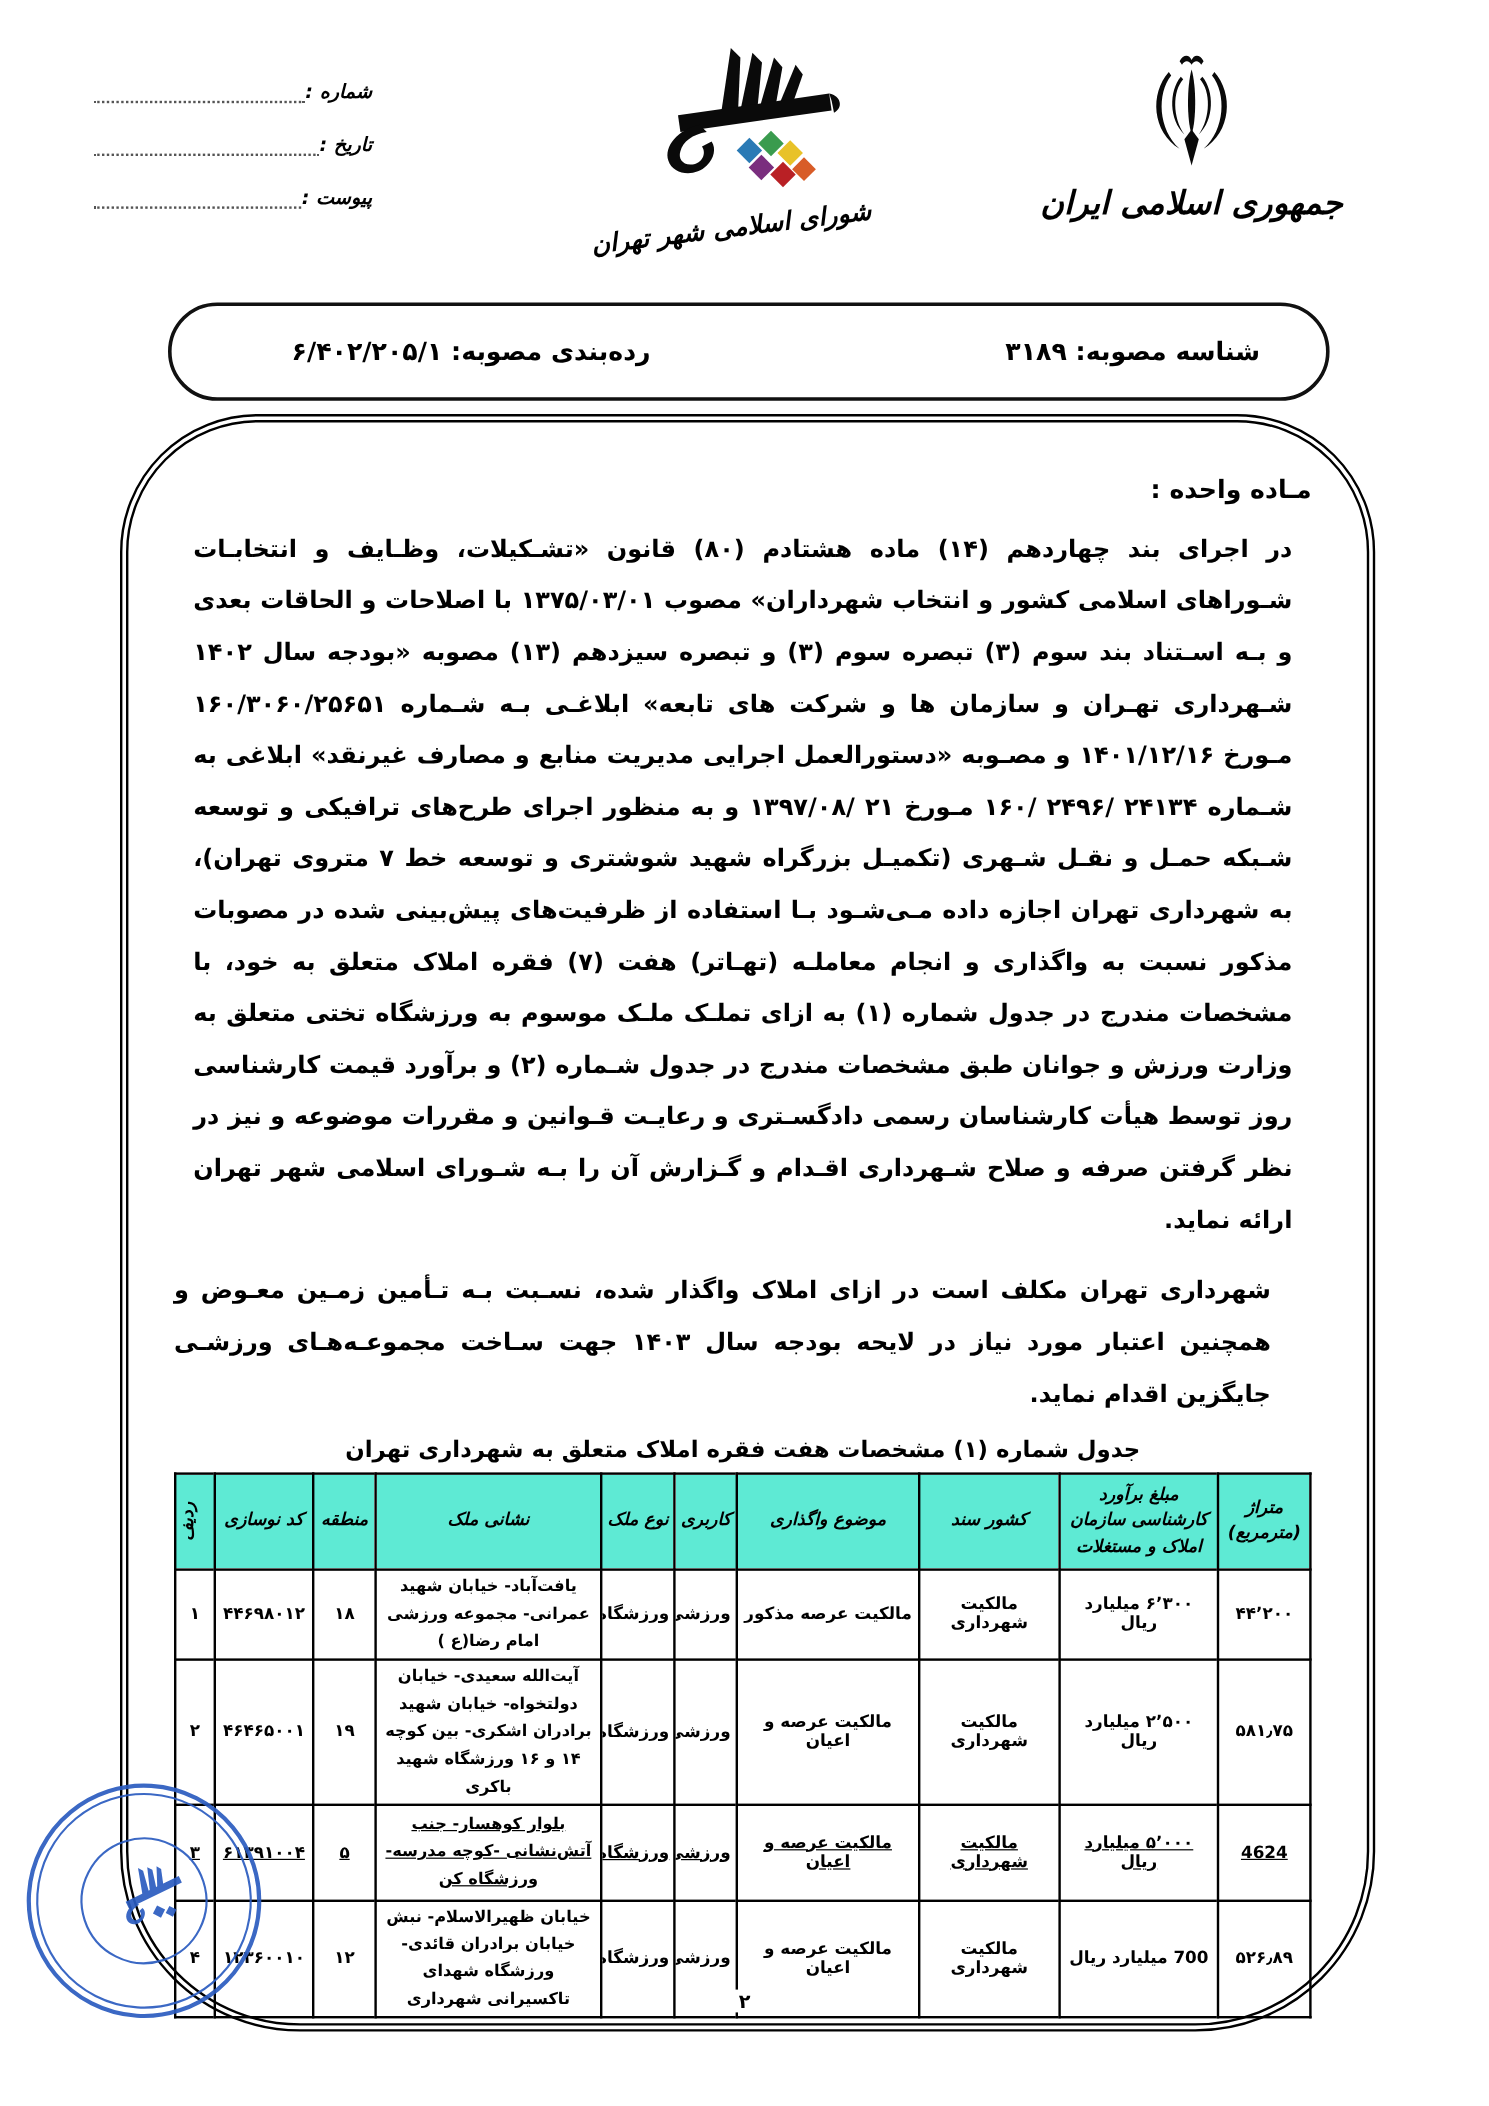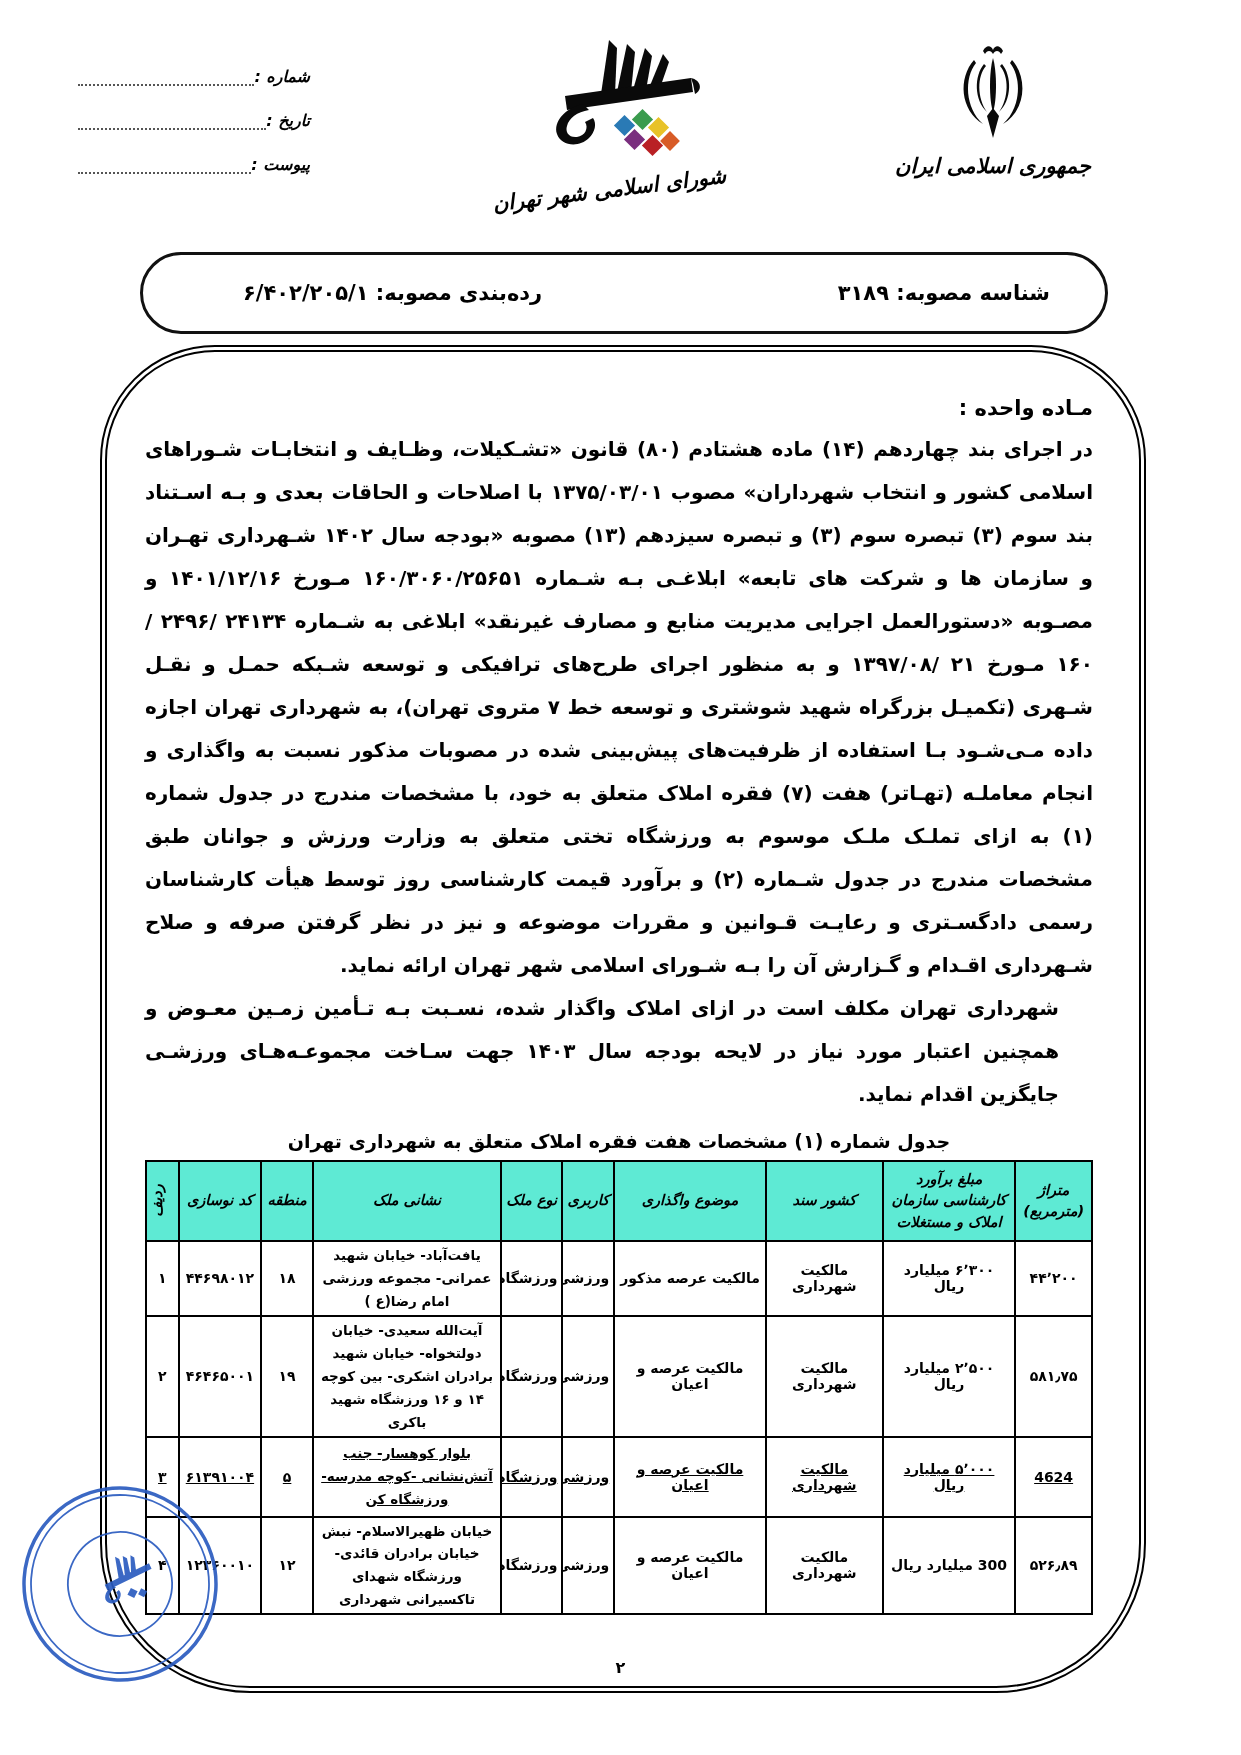--- a/index.html
+++ b/index.html
@@ -9,32 +9,32 @@
   }
   
   .lh-fields{position:absolute;top:58px;left:76px;width:238px;}
   .lh-row{display:flex;align-items:flex-end;margin-bottom:16px;height:28px;}
   .lh-label{font-weight:bold;font-style:italic;font-size:16px;white-space:nowrap;margin-right:4px;}
   .lh-line{flex:1;border-bottom:2px dotted #555;height:16px;margin-left:2px;}
   .council{position:absolute;top:34px;left:462px;width:295px;text-align:center;}
   .council-caption{display:inline-block;transform:rotate(-7deg);font-weight:bold;font-style:italic;
     font-size:21px;margin-top:2px;white-space:nowrap;}
   .emblem{position:absolute;top:42px;left:862px;width:262px;text-align:center;}
-  .emblem-caption{font-weight:bold;font-style:italic;font-size:21px;margin-top:4px;white-space:nowrap;}
+  .emblem-caption{font-weight:bold;font-style:italic;font-size:27px;margin-top:4px;white-space:nowrap;}
   
   .id-box{position:absolute;top:252px;left:140px;width:968px;height:82px;border:3px solid #111;
     border-radius:42px;box-sizing:border-box;display:flex;align-items:center;
     font-size:21px;font-weight:bold;padding:0 55px 0 100px;}
   .id-box .class-label{margin-right:auto;}
   
   .frame{position:absolute;top:345px;left:100px;width:1046px;height:1348px;box-sizing:border-box;
     border:7px double #000;border-radius:115px 115px 150px 150px;padding:38px 46px 0 38px;}
   .article-heading{font-size:21px;font-weight:800;margin:6px 0 8px;}
   .article-text{font-size:20px;font-weight:bold;line-height:2.15;text-align:justify;
-    text-align-last:right;margin:0;}
+    text-align-last:right;margin:16px;}
   .note-heading{font-size:21px;font-weight:800;margin:8px 0 6px;}
   .note-text{font-size:20px;font-weight:bold;line-height:2.15;text-align:justify;
     text-align-last:right;margin:0;padding-right:34px;}
   .table-caption{text-align:center;font-size:19px;font-weight:800;margin:14px 0 8px;}
   
   table.props{width:100%;border-collapse:collapse;table-layout:fixed;font-weight:bold;}
   .props th,.props td{border:2px solid #000;text-align:center;vertical-align:middle;padding:2px 4px;
     font-size:14px;overflow:hidden;}
   .props thead th{background:#5eead4;height:74px;font-size:14.5px;line-height:1.45;font-weight:800;font-style:italic;}
   .props td.addr{font-size:13.5px;line-height:1.7;}
@@ -176,21 +176,21 @@
         <td>مالکیت عرصه و اعیان</td>
         <td>ورزشی</td>
         <td>ورزشگاه</td>
         <td class="addr">بلوار کوهسار- جنب آتش‌نشانی -کوچه مدرسه- ورزشگاه کن</td>
         <td>۵</td>
         <td>۶۱۳۹۱۰۰۴</td>
         <td>۳</td>
       </tr>
       <tr class="r4">
         <td>۵۲۶٫۸۹</td>
-        <td>300 میلیارد ریال</td>
+        <td>700 میلیارد ریال</td>
         <td>مالکیت شهرداری</td>
         <td>مالکیت عرصه و اعیان</td>
         <td>ورزشی</td>
         <td>ورزشگاه</td>
         <td class="addr">خیابان ظهیرالاسلام- نبش خیابان برادران قائدی- ورزشگاه شهدای تاکسیرانی شهرداری</td>
         <td>۱۲</td>
         <td>۱۲۳۶۰۰۱۰</td>
         <td>۴</td>
       </tr>
     </tbody>

